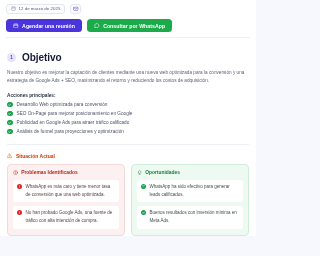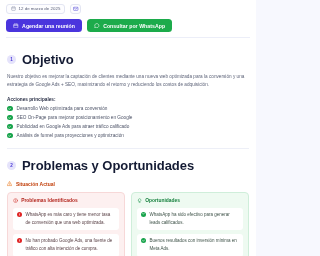--- a/index.html
+++ b/index.html
@@ -94,21 +94,21 @@
     width: 9px; height: 9px;
     border-radius: 50%;
     background: #e5e3fb;
     color: #4b3ad6;
     font-size: 4.6px;
     font-weight: 700;
     display: flex; align-items: center; justify-content: center;
     flex: 0 0 auto;
   }
   .sec-title {
-    font-size: 13px;
+    font-size: 10px;
     font-weight: 700;
     color: #141b34;
     letter-spacing: -.05px;
   }
   .para {
     margin-top: 6px;
     font-size: 4.7px;
     line-height: 1.85;
     color: #5e6479;
     max-width: 244px;
@@ -308,24 +308,20 @@
               </svg>
           </span>
           <span>Análisis de funnel para proyecciones y optimización</span>
         </li>
       </ul>
     </div>
 
     <div class="rule"></div>
 
     <div>
-      <div class="section-head">
-        <div class="sec-num">2</div>
-        <div class="sec-title">Problemas y Oportunidades</div>
-      </div>
 
       <div class="situacion-row">
         <span>
           <svg width="5.4" height="5.4" viewBox="0 0 14 14" fill="none" stroke="#ea7c24" stroke-width="1.4" stroke-linecap="round" stroke-linejoin="round">
             <path d="M7 1.9L12.7 11.9H1.3z"></path>
               <path d="M7 5.6v2.6M7 10.1v.1"></path>
           </svg>
         </span>
         <span class="situacion-label">Situación Actual</span>
       </div>

